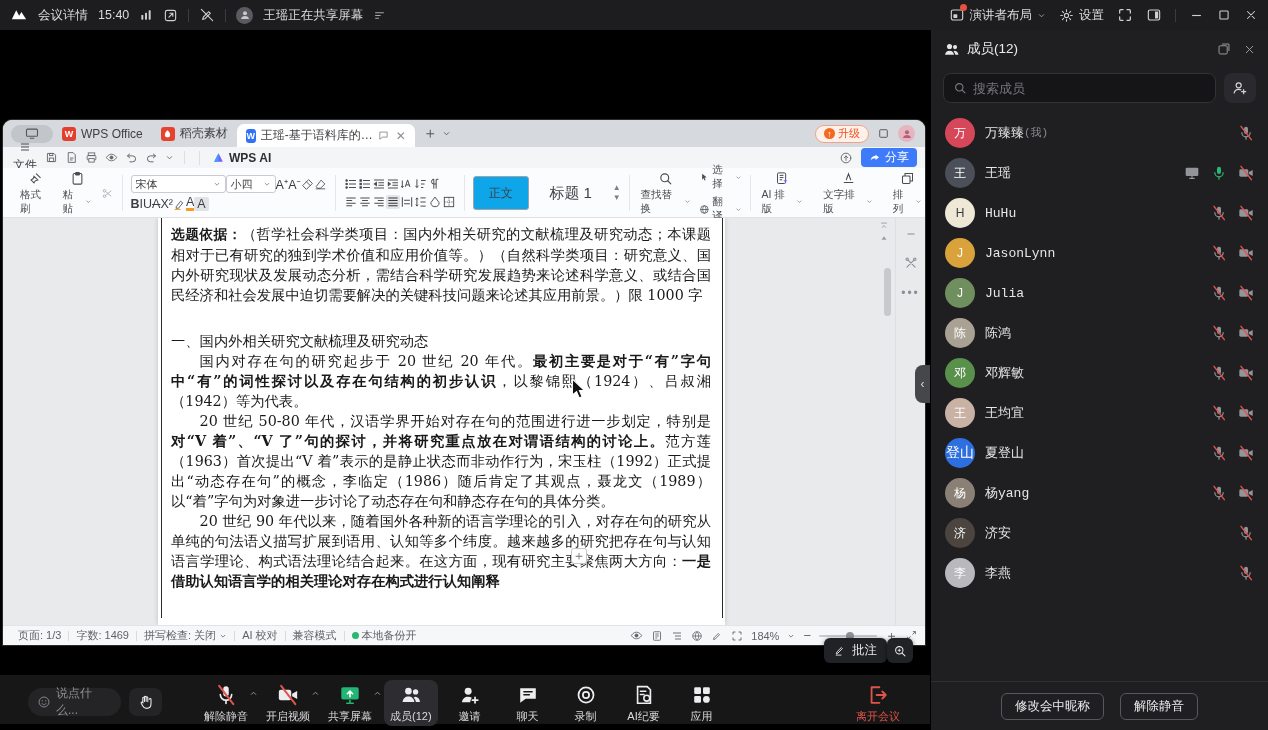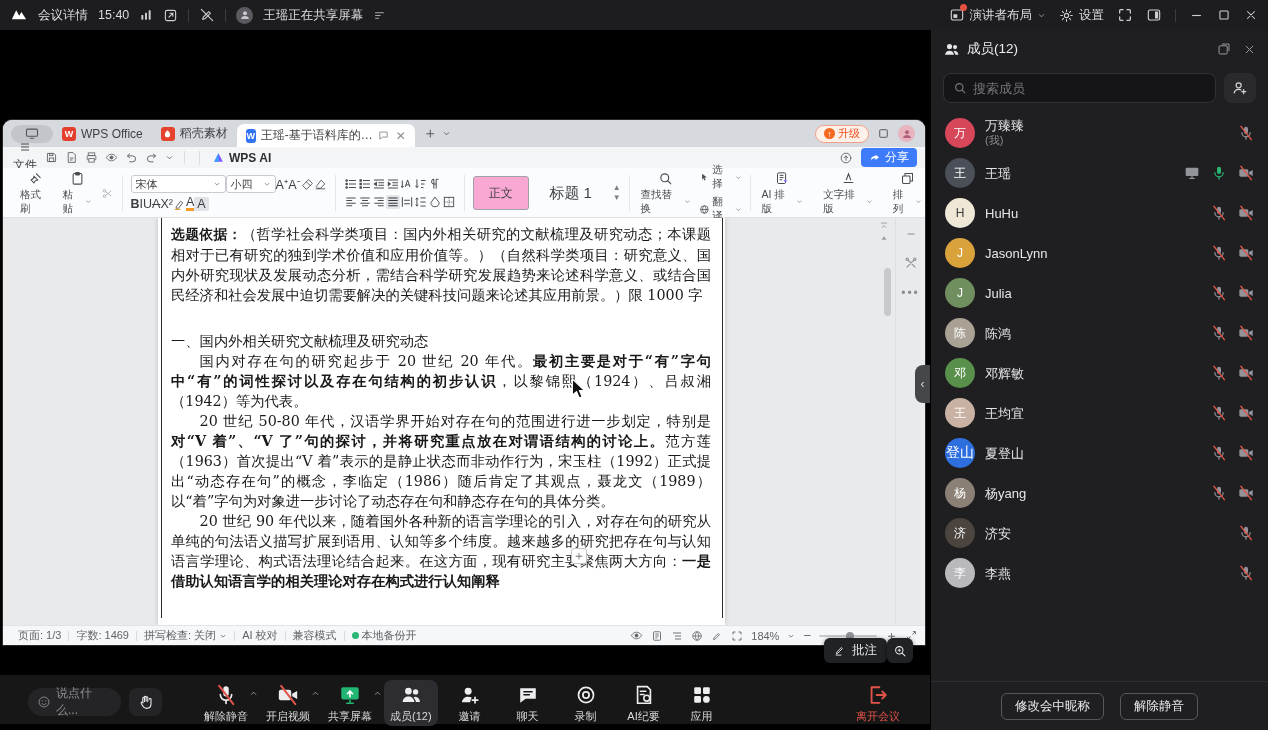--- a/index.html
+++ b/index.html
@@ -65,21 +65,21 @@
   .rsep { width:1px; background:#e4e6e9; margin:4px 8px; }
   .rgroup { display:flex; align-items:center; gap:6px; }
   .rcolbtn { display:flex; flex-direction:column; align-items:center; justify-content:center; gap:2px; font-size:10.5px; padding:0 3px; color:#4a4c50; }
   .rstack { display:flex; flex-direction:column; justify-content:center; gap:4px; }
   .rrow { display:flex; align-items:center; gap:0; }
   .selbox { border:1px solid #c8cbd0; border-radius:3px; height:18px; display:flex; align-items:center;
     justify-content:space-between; font-size:11px; padding:0 4px; background:#fff; color:#3e3f43; }
   .glyph { font-size:12.5px; color:#3c3e42; display:flex; align-items:center; gap:1px; }
   .fc-A { border-bottom:3px solid #f59a23; line-height:11px; }
   .boxA { background:#dfe2e6; padding:0 3px; border-radius:2px; }
-  .stylebox { border:1px solid #c8cbd0; background:#f9a8d4; border-radius:3px; display:flex; align-items:center; justify-content:center; color:#3e3f43; }
+  .stylebox { border:1px solid #c8cbd0; background:#0ea5e9; border-radius:3px; display:flex; align-items:center; justify-content:center; color:#3e3f43; }
   .tinycarets { display:flex; flex-direction:column; gap:2px; color:#7d8086; font-size:8px; line-height:8px; }
   .rlabel { font-size:10.5px; color:#4a4c50; display:flex; align-items:center; gap:2px; }
 
   
   .wps-doc { position:absolute; left:0; top:98px; right:0; bottom:20px; background:#e9eaec; overflow:hidden; }
   .page { position:absolute; left:155px; top:0; width:567px; height:100%; background:#fff; overflow:hidden;
     box-shadow:0 0 5px rgba(0,0,0,.18); padding:0 0 0 3px; }
   .ptable { width:562px; border-left:1.4px solid #2b2b2b; border-right:1.4px solid #2b2b2b; }
   .trow { display:flex; border-bottom:1.4px solid #2b2b2b; }
   .tcell { overflow:hidden; white-space:nowrap; }
@@ -131,21 +131,21 @@
   .p-search-row { display:flex; align-items:center; gap:8px; padding:5px 12px 10px; }
   .p-search { flex:1; height:30px; background:#151517; border:1px solid #323236; border-radius:8px;
     display:flex; align-items:center; gap:6px; padding:0 9px; color:#7a7a7f; }
   .p-search input { flex:1; background:transparent; border:none; outline:none; color:#cfcfd3; font-size:13px; }
   .p-search input::placeholder { color:#77777c; }
   .p-addbtn { width:32px; height:30px; background:#2a2a2e; border-radius:8px; display:flex; align-items:center; justify-content:center; color:#d5d5d8; }
   .p-list { }
   .p-row { height:40px; display:flex; align-items:center; padding:0 14px; gap:10px; }
   .p-av { width:30px; height:30px; border-radius:50%; flex:0 0 30px; display:flex; align-items:center; justify-content:center;
     color:#fff; font-size:12px; overflow:hidden; }
-  .p-nm { display:flex; flex-direction:column; line-height:15px; }
+  .p-nm { display:flex; flex-direction:row; line-height:15px;font-family:Liberation Mono, monospace; }
   .p-name { font-size:13px; color:#e6e6e8; }
   .p-sub { font-size:11px; color:#8c8c91; }
   .p-ics { margin-left:auto; display:flex; align-items:center; gap:11px; color:#93939a; }
   .p-foot { position:absolute; left:0; right:0; bottom:0; height:49px; border-top:1px solid #2f2f33;
     display:flex; align-items:center; justify-content:center; gap:16px; }
   .p-foot button { height:27px; padding:0 13px; background:transparent; border:1px solid #57575d; border-radius:6px;
     color:#ececee; font-size:12.5px; font-family:inherit; }
 
   
   .meetbar { position:absolute; left:0; top:675px; width:930px; height:49px; background:#171718; z-index:20; }

